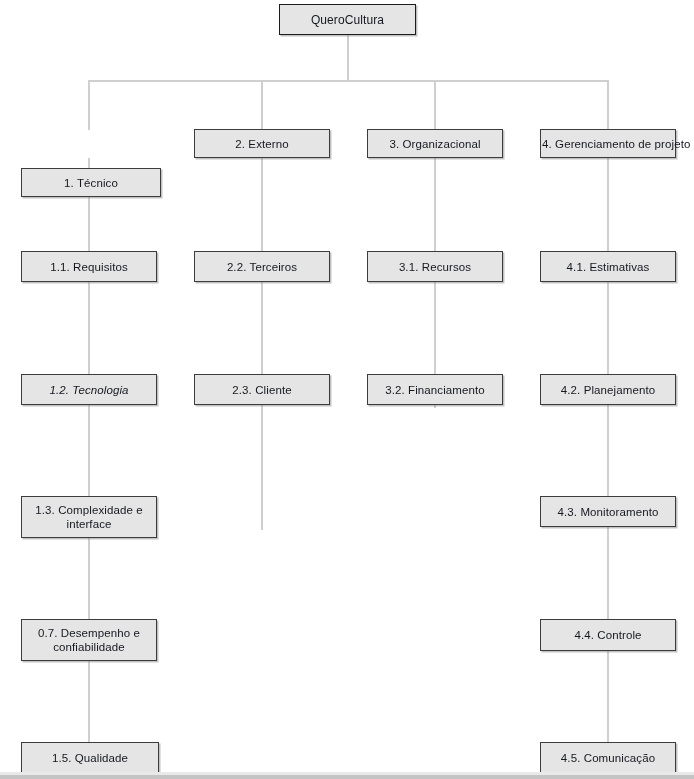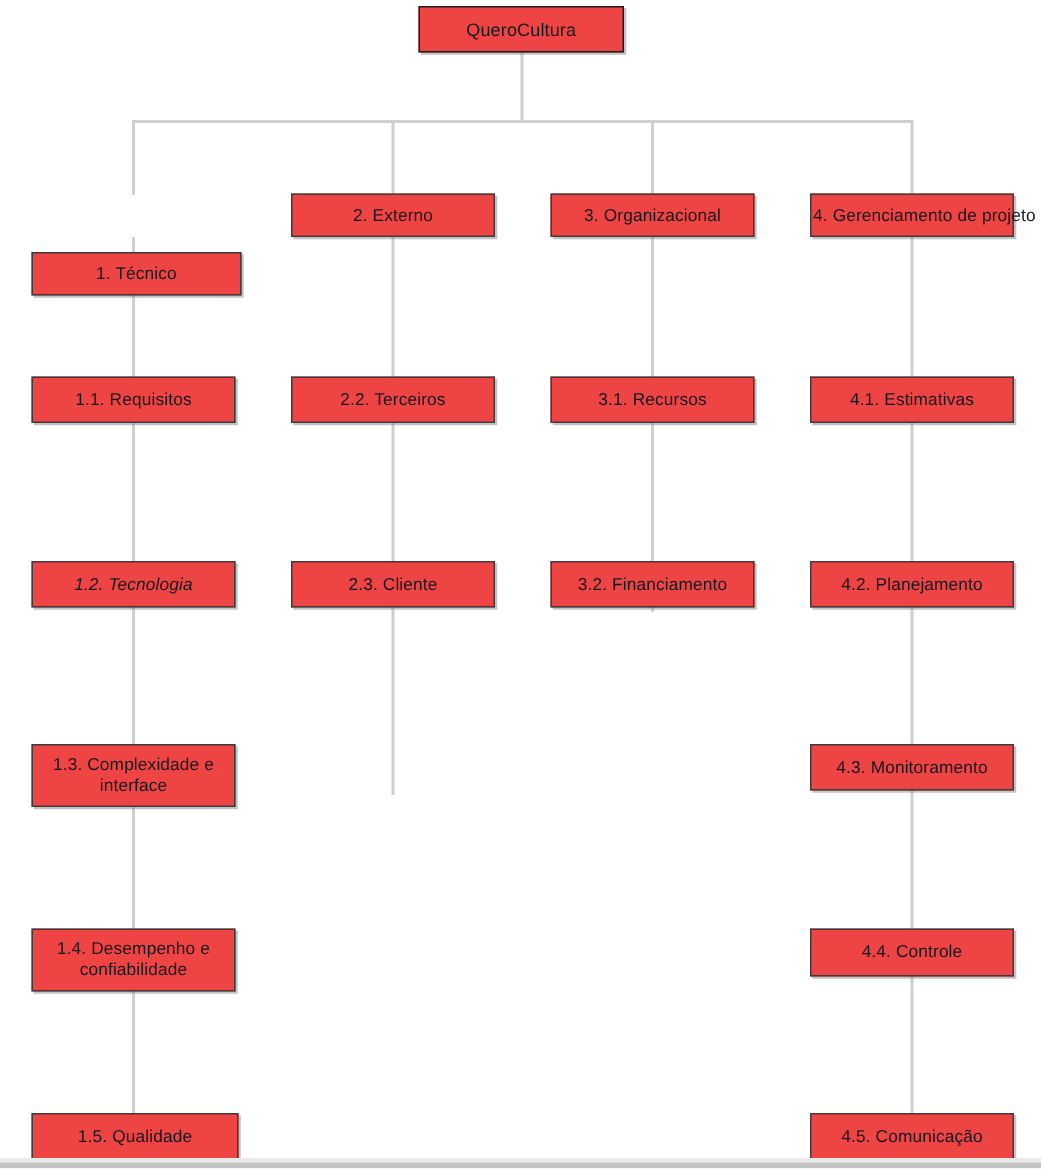--- a/index.html
+++ b/index.html
@@ -22,21 +22,21 @@
     position: absolute;
     background: #cfcfcf;
   }
   .conn-v { width: 2px; }
   .conn-h { height: 2px; }
 
   
   .node {
     position: absolute;
     box-sizing: border-box;
-    background: #ef4444;
+    background: #e5e5e5;
     border: 1px solid #3c3c3c;
     box-shadow: 1.5px 1.5px 0 0 rgba(120,120,120,0.45);
     display: flex;
     align-items: center;
     justify-content: center;
     text-align: center;
     color: #15181f;
     font-size: 11.5px;
     line-height: 14px;
     letter-spacing: 0.1px;
@@ -102,21 +102,21 @@
   <div class="node" style="left:21px; top:251px; width:136px; height:31px;">
     <span class="label">1.1. Requisitos</span>
   </div>
   <div class="node" style="left:21px; top:374px; width:136px; height:31px;font-style:italic;">
     <span class="label">1.2. Tecnologia</span>
   </div>
   <div class="node" style="left:21px; top:496px; width:136px; height:42px;">
     <span class="label">1.3. Complexidade e interface</span>
   </div>
   <div class="node" style="left:21px; top:619px; width:136px; height:42px;">
-    <span class="label">1.4. Desempenho e confiabilidade</span>
+    <span class="label">0.7. Desempenho e confiabilidade</span>
   </div>
   <div class="node" style="left:21px; top:742px; width:138px; height:31px;">
     <span class="label">1.5. Qualidade</span>
   </div>
 
   <div class="node" style="left:194px; top:129px; width:136px; height:29px;text-align:center;">
     <span class="label">2. Externo</span>
   </div>
   <div class="node" style="left:194px; top:251px; width:136px; height:31px;">
     <span class="label">2.2. Terceiros</span>

